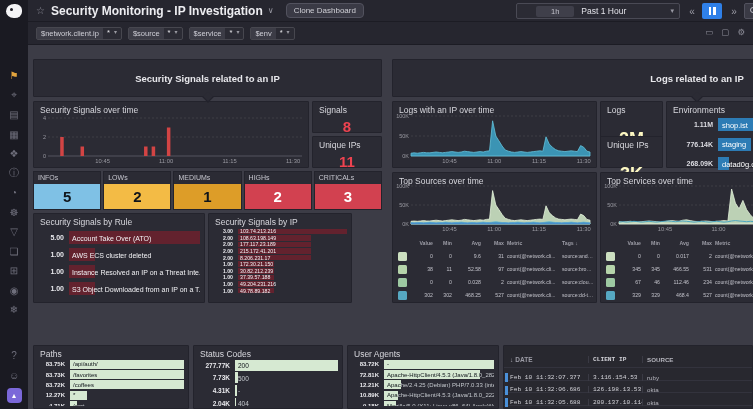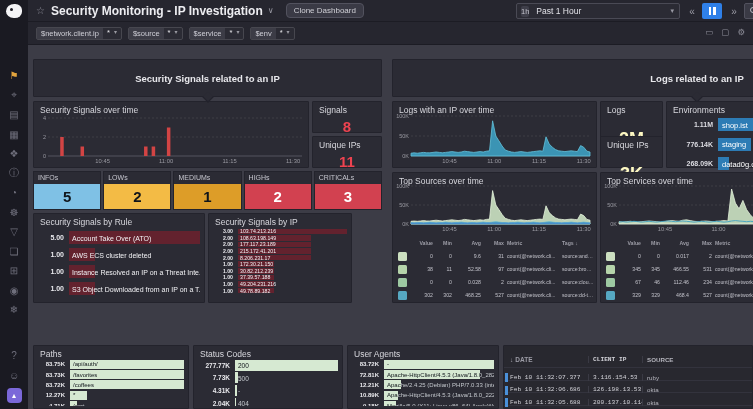--- a/index.html
+++ b/index.html
@@ -17,21 +17,21 @@
   .side-bottom .s-icon{height:20px}
   .s-avatar{width:15px;height:15px;border-radius:4px;display:flex;align-items:center;justify-content:center;font-size:8px;color:#fff}
 
   
   .topbar{position:absolute;left:28px;top:0;width:725px;height:22px;background:#26262f;border-bottom:1px solid #1c1c24;display:flex;align-items:center;z-index:20}
   .star{margin-left:8px;font-size:10px;color:#8d8d98;cursor:pointer}
   .dash-title{margin-left:6px;font-size:12px;color:#ededf1;font-weight:bold;white-space:nowrap}
   .chev{margin-left:5px;font-size:8px;color:#9a9aa4;cursor:pointer}
   .clone-btn{margin-left:12px;font-size:8px;color:#d0d0d6;background:#3a3a45;border:1px solid #52525e;border-radius:4px;padding:2px 7px;cursor:pointer;white-space:nowrap}
   .timebox{position:absolute;left:488px;top:3px;width:164px;height:16px;border:1px solid #4a4a55;background:#2b2b34;border-radius:2px;display:flex;align-items:center;cursor:pointer}
-  .time-badge{margin-left:4px;background:#3f3f4a;color:#c2c2cb;font-size:7.5px;padding:1px 0;border-radius:2px}
+  .time-badge{margin-left:19px;background:#3f3f4a;color:#c2c2cb;font-size:7.5px;padding:1px 15px;border-radius:2px}
   .time-label{margin-left:7px;font-size:8.5px;color:#e2e2e8}
   .time-caret{margin-left:auto;margin-right:5px;font-size:7px;color:#9a9aa4}
   .navbtn{position:absolute;top:3px;height:16px;display:flex;align-items:center;justify-content:center;font-size:10px;color:#9a9aa4;cursor:pointer}
   #btn-prev{left:656px;width:16px}
   #btn-next{left:698px;width:16px}
   .pausebtn{position:absolute;left:674px;top:3px;width:20px;height:16px;background:#2f80e8;border-radius:2px;display:flex;align-items:center;justify-content:center;gap:2px;cursor:pointer}
   .pausebtn i{display:block;width:2.5px;height:8px;background:#fff}
   .searchbtn{position:absolute;left:716px;top:3px;width:20px;height:16px;background:#3a3a45;border:1px solid #52525e;border-radius:2px;cursor:pointer}
   .mag{position:absolute;left:5px;top:3px;width:6px;height:6px;border:1.4px solid #b9b9c2;border-radius:50%}
   .mag:after{content:"";position:absolute;left:4.5px;top:4.5px;width:4px;height:1.4px;background:#b9b9c2;transform:rotate(45deg);transform-origin:0 0}

